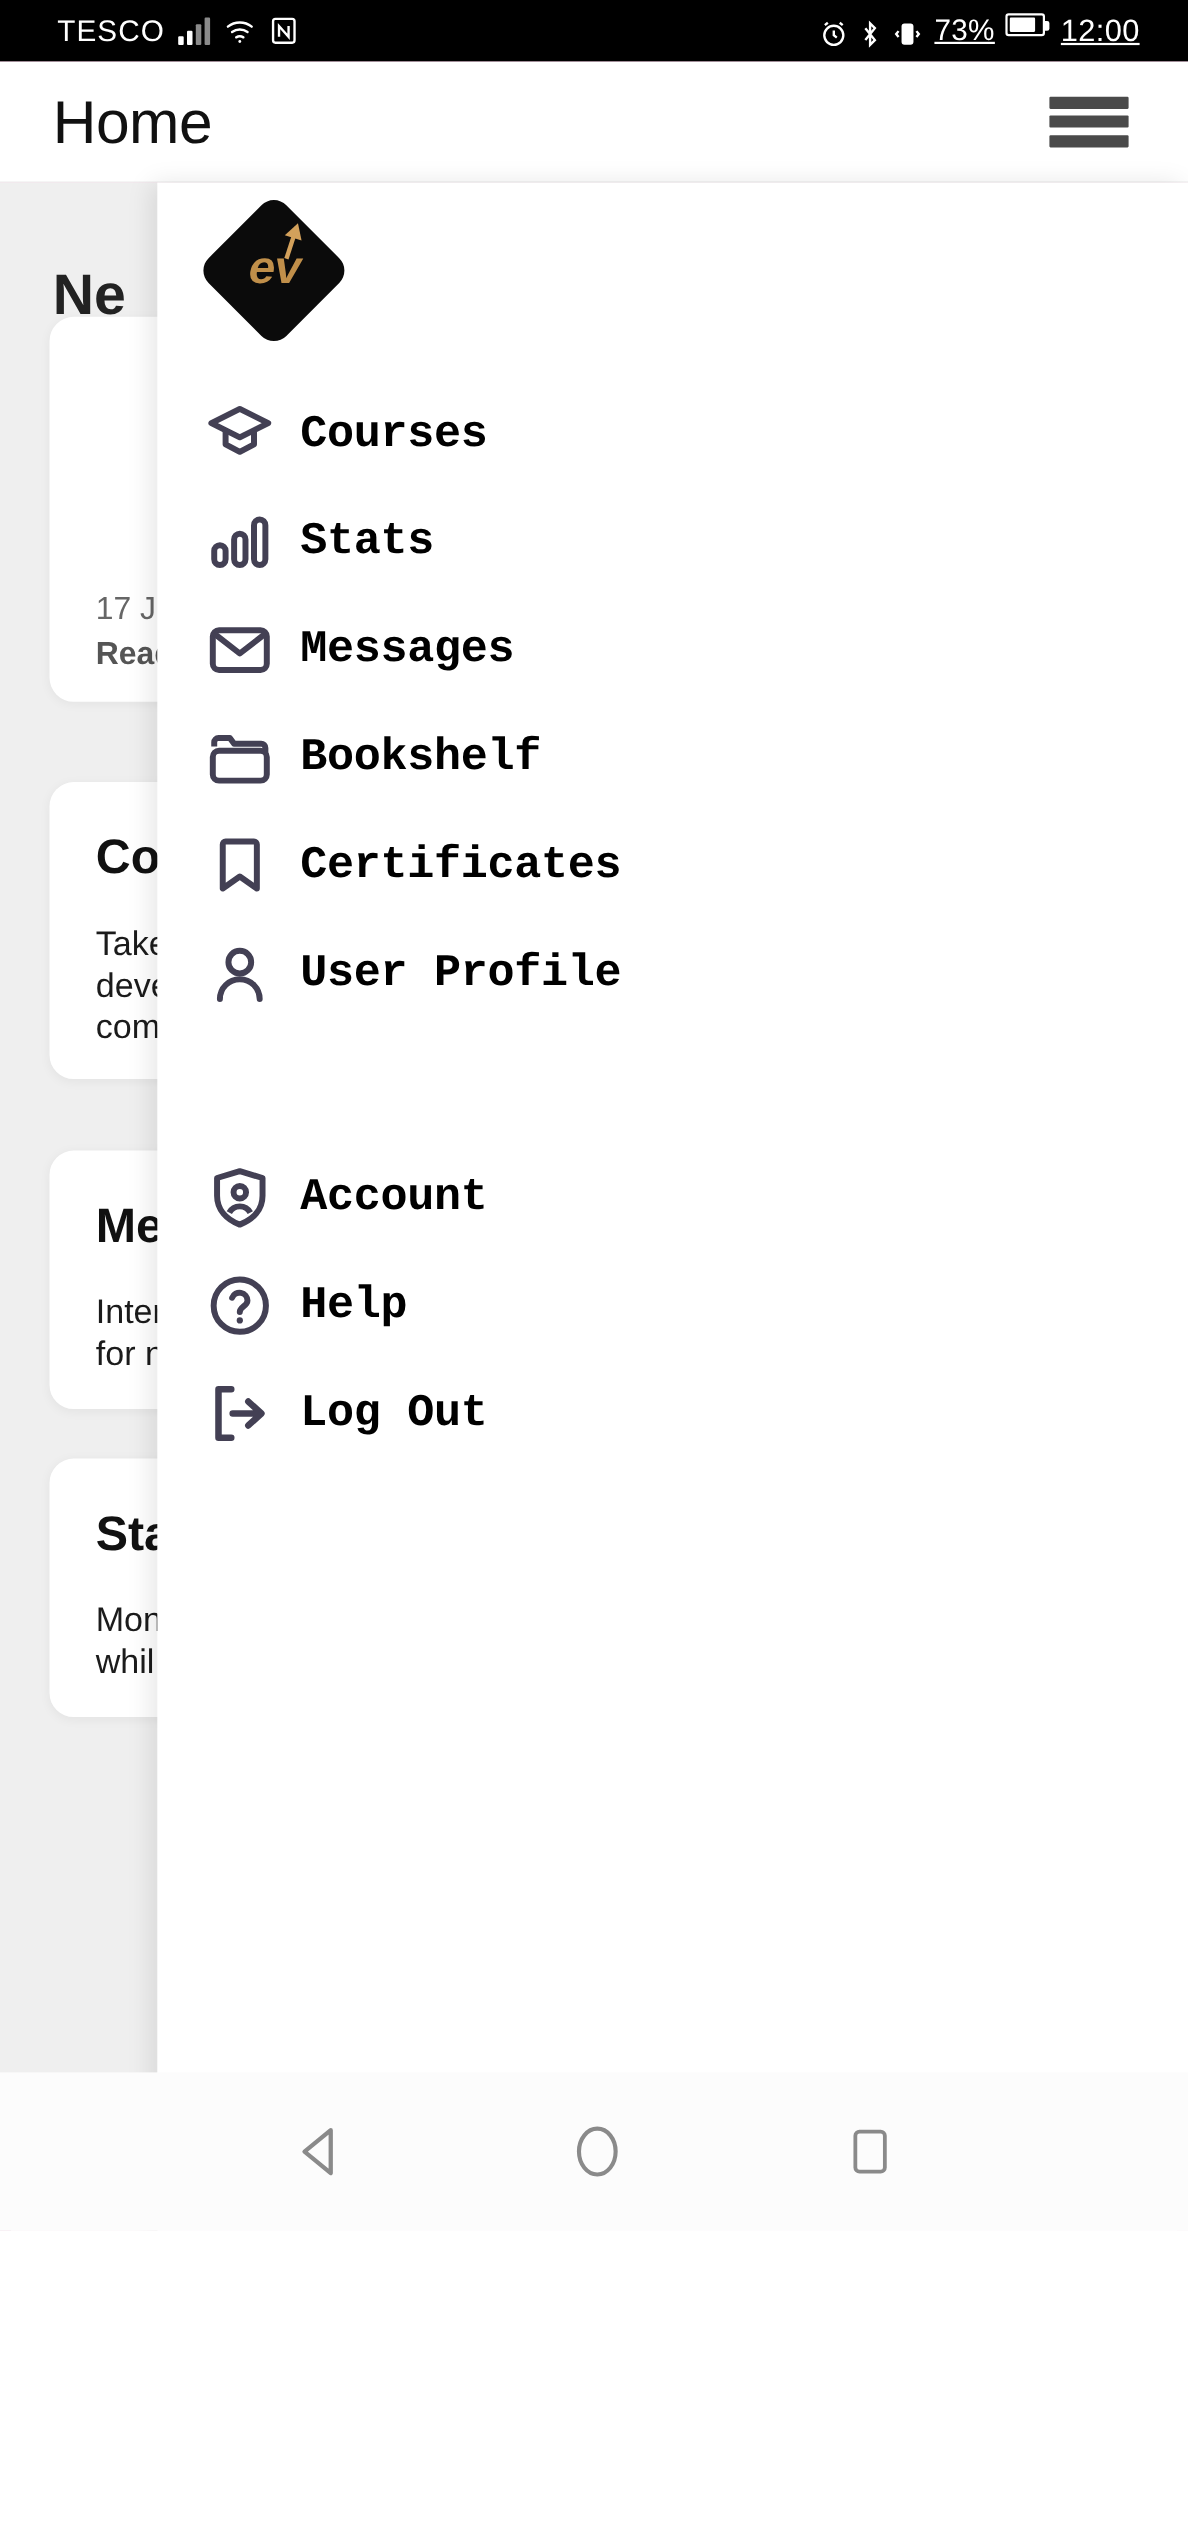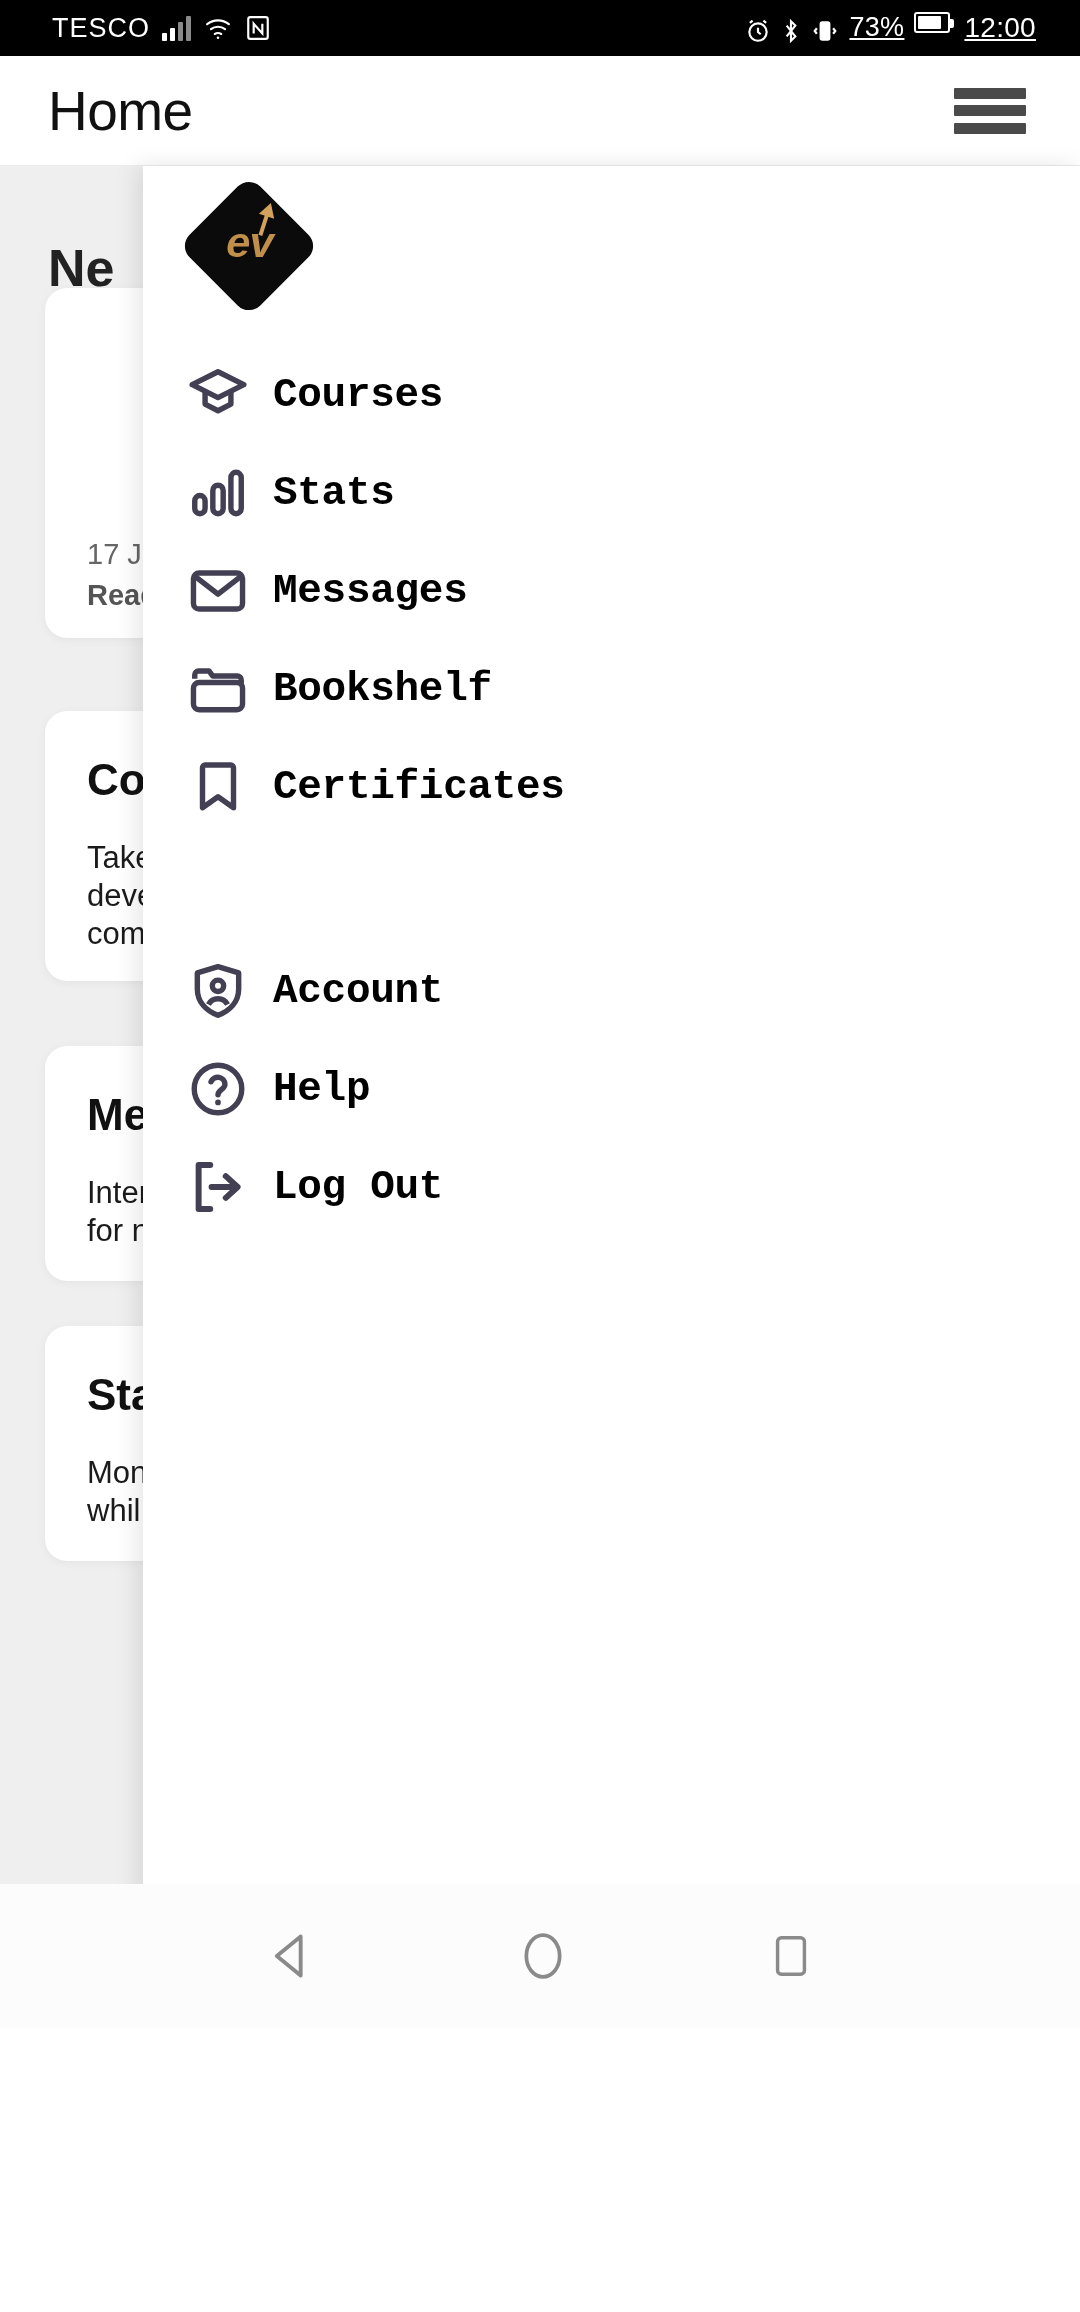--- a/index.html
+++ b/index.html
@@ -286,20 +286,29 @@
 
       <div class="menu-item">
         <span class="mi-icon">
           <svg width="62" height="62" viewBox="0 0 24 24" fill="none" stroke="#434054" stroke-width="2.1" stroke-linejoin="round">
             <path d="M7 3.5h10a1 1 0 0 1 1 1V20l-6-4.2L6 20V4.5a1 1 0 0 1 1-1z"></path>
           </svg>
         </span>
         <span class="mi-label">Certificates</span>
       </div>
 
+      <div class="menu-item">
+        <span class="mi-icon">
+          <svg width="62" height="62" viewBox="0 0 24 24" fill="none" stroke="#434054" stroke-width="2.1" stroke-linecap="round">
+            <circle cx="12" cy="8" r="4"></circle>
+            <path d="M5 21a7 7 0 0 1 14 0"></path>
+          </svg>
+        </span>
+        <span class="mi-label">User Profile</span>
+      </div>
 
       <div class="menu-gap"></div>
 
       <div class="menu-item">
         <span class="mi-icon">
           <svg width="62" height="62" viewBox="0 0 24 24" fill="none" stroke="#434054" stroke-width="2.1" stroke-linejoin="round">
             <path d="M12 2.6 20 5v6.2c0 5-3.4 8.4-8 10.2-4.6-1.8-8-5.2-8-10.2V5l8-2.4z"></path>
             <circle cx="12" cy="10" r="2.2"></circle>
             <path d="M8.3 17.2a4.2 4.2 0 0 1 7.4 0"></path>
           </svg>

